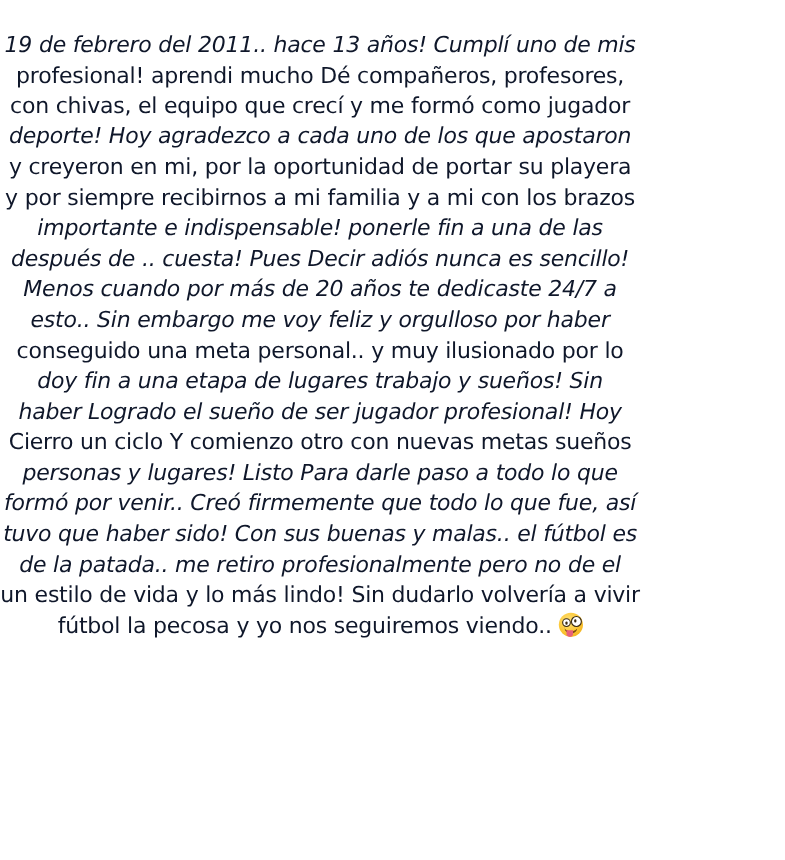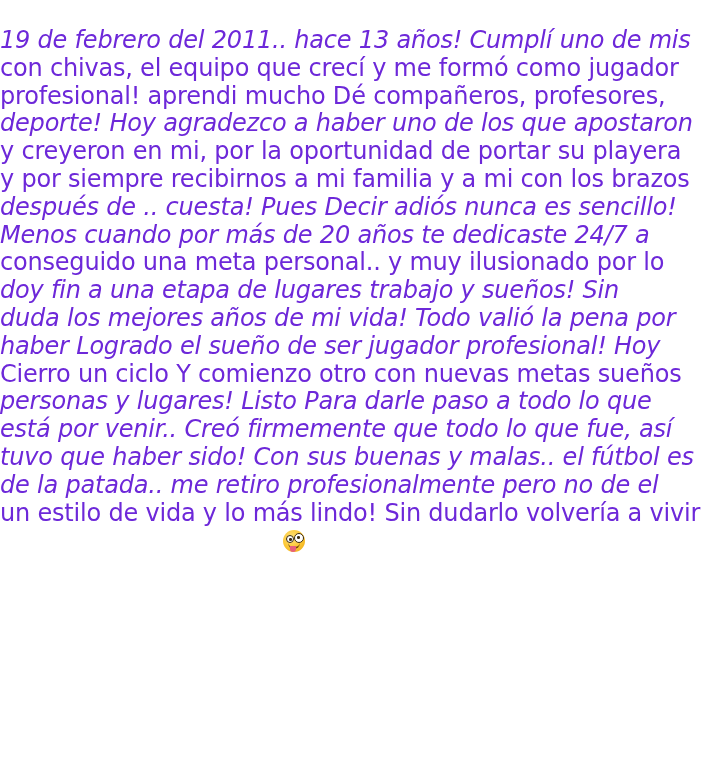--- a/index.html
+++ b/index.html
@@ -12,23 +12,23 @@
       height: 782px;
       overflow: hidden;
       position: relative;
     }
     .story {
       position: absolute;
       left: 0;
       top: 27px;
       width: 582px;
       text-align: center;
-      color: #6d28d9;
+      color: #0f172a;
       font-family: "DejaVu Sans", sans-serif;
-      font-size: 24px;
+      font-size: 20px;
       line-height: 27.8px;
       letter-spacing: -0.2px;
     }
     .line {
       white-space: nowrap;
       height: 27.8px;
     }
     .line.it {
       font-style: oblique;
     }
@@ -71,31 +71,32 @@
       width: 6px; height: 6px;
       background: #e8607a;
       border-radius: 0 0 4px 4px;
     }
   </style>
 </head>
 <body>
 
 <div class="story">
   <div class="line it">19 de febrero del 2011.. hace 13 años! Cumplí uno de mis</div>
+  <div class="line">profesional! aprendi mucho Dé compañeros, profesores,</div>
   <div class="line">con chivas, el equipo que crecí y me formó como jugador</div>
-  <div class="line">profesional! aprendi mucho Dé compañeros, profesores,</div>
-  <div class="line it">deporte! Hoy agradezco a haber uno de los que apostaron</div>
+  <div class="line it">deporte! Hoy agradezco a cada uno de los que apostaron</div>
   <div class="line">y creyeron en mi,  por la oportunidad de portar su playera</div>
   <div class="line">y por siempre recibirnos a mi familia y a mi con los brazos</div>
+  <div class="line it">importante e indispensable! ponerle fin a una de las</div>
   <div class="line it">después de .. cuesta! Pues Decir adiós nunca es sencillo!</div>
   <div class="line it">Menos cuando por más de 20 años te dedicaste 24/7 a</div>
+  <div class="line it">esto.. Sin embargo me voy feliz y orgulloso por haber</div>
   <div class="line">conseguido una meta personal.. y muy ilusionado por lo</div>
   <div class="line it">doy fin a una etapa de lugares trabajo y sueños! Sin</div>
-  <div class="line it">duda los mejores años de mi vida! Todo valió la pena por</div>
   <div class="line it">haber Logrado el sueño de ser jugador profesional! Hoy</div>
   <div class="line">Cierro un ciclo Y comienzo otro con nuevas metas sueños</div>
   <div class="line it">personas y lugares! Listo Para darle paso a todo lo que</div>
-  <div class="line it">está por venir.. Creó firmemente que todo lo que fue, así</div>
+  <div class="line it">formó por venir.. Creó firmemente que todo lo que fue, así</div>
   <div class="line it">tuvo que haber sido! Con sus buenas y malas.. el fútbol es</div>
   <div class="line it">de la patada.. me retiro profesionalmente pero no de el</div>
   <div class="line">un estilo de vida y lo más lindo! Sin dudarlo volvería a vivir</div>
-  <div class="line"><span class="emoji"><span class="eye l"></span><span class="eye r"></span><span class="mouth"></span><span class="tongue"></span></span></div>
+  <div class="line"><span>fútbol la pecosa y yo nos seguiremos viendo..</span><span class="emoji"><span class="eye l"></span><span class="eye r"></span><span class="mouth"></span><span class="tongue"></span></span></div>
 </div>
 
 </body></html>

